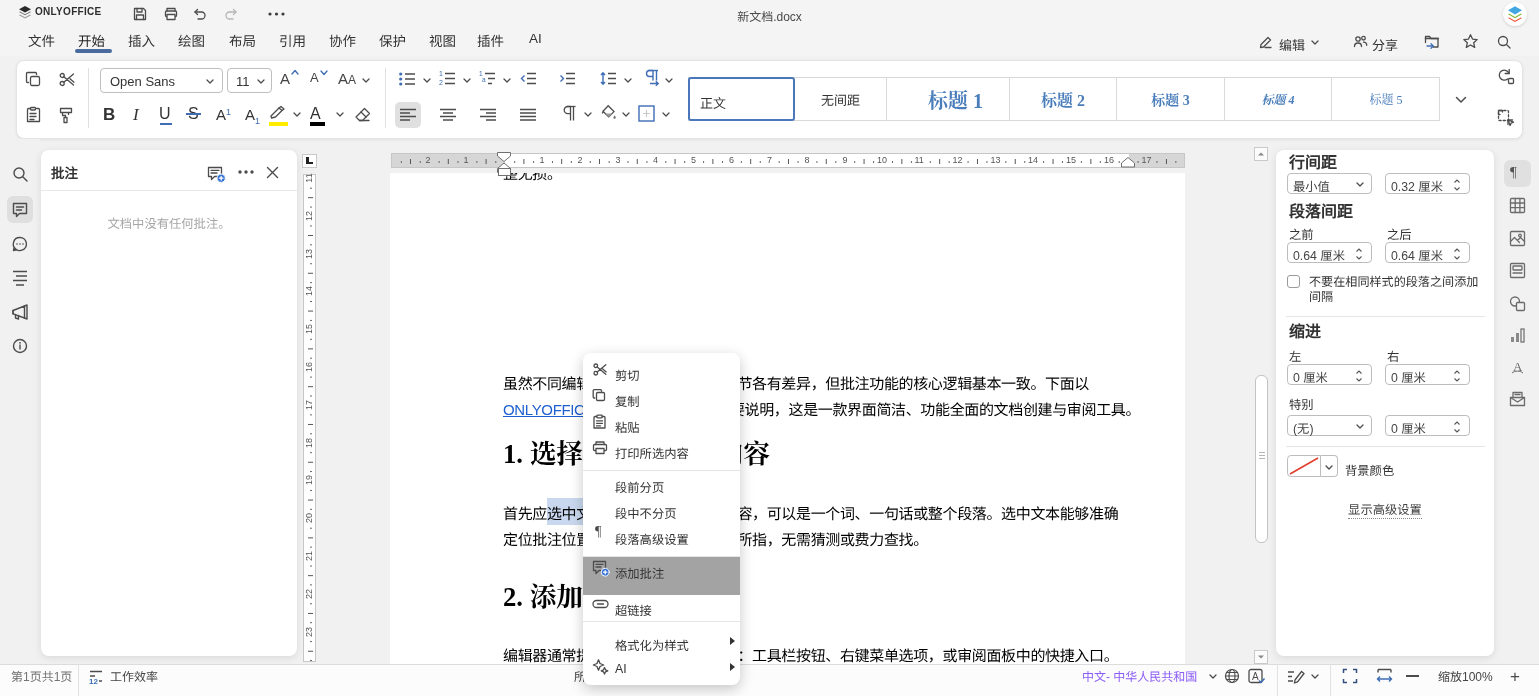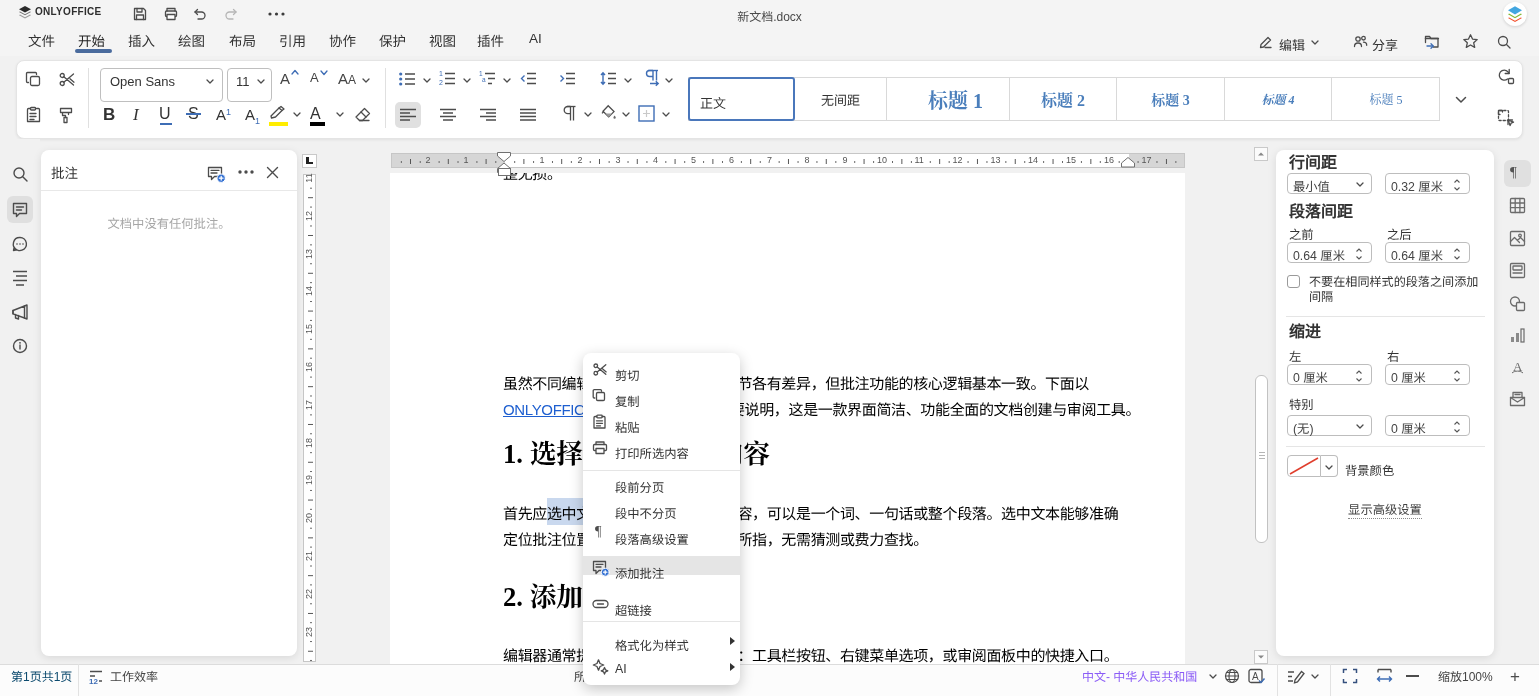--- a/index.html
+++ b/index.html
@@ -10,21 +10,21 @@
 .ic{stroke:#4c4c4c;fill:none;stroke-width:1.3;stroke-linecap:round;stroke-linejoin:round}
 .icb{stroke:#3e6db5;fill:none;stroke-width:1.3;stroke-linecap:round;stroke-linejoin:round}
 .chev{width:8px;height:5px}
 
 #topbar{position:absolute;left:0;top:0;width:1539px;height:56px;background:#f4f4f4}
 .tab{position:absolute;top:29.5px;font-size:13.5px;color:#333;white-space:nowrap}
 #tabline{position:absolute;left:75px;top:49px;width:37px;height:4px;border-radius:2px;background:#4a6b9d}
 
 #toolbar{position:absolute;left:16px;top:60px;width:1507px;height:79px;background:#fff;border:1px solid #e4e4e4;border-radius:8px;box-shadow:0 1px 3px rgba(0,0,0,.07)}
 .tsep{position:absolute;top:68px;width:1px;height:60px;background:#e0e0e0}
-.selbox{position:absolute;height:34px;border:1px solid #bfbfbf;border-radius:4px;background:#fff;font-size:13px;color:#333}
+.selbox{position:absolute;height:25px;border:1px solid #bfbfbf;border-radius:4px;background:#fff;font-size:13px;color:#333}
 .galbox{position:absolute;top:77px;height:44px;border-right:1px solid #d9d9d9;background:#fff;display:flex;align-items:center;justify-content:center;white-space:nowrap}
 
 #leftstrip{position:absolute;left:0;top:139px;width:40px;height:525px;background:#f1f1f1}
 #commpanel{position:absolute;left:41px;top:150px;width:256px;height:506px;background:#fff;border-radius:8px;box-shadow:0 2px 8px rgba(0,0,0,.1)}
 #rightpanel{position:absolute;left:1276px;top:150px;width:218px;height:506px;background:#fff;border-radius:8px;box-shadow:0 2px 8px rgba(0,0,0,.1);font-size:12.3px}
 .rp-label{position:absolute;font-weight:bold;color:#333;line-height:13px}
 .rp-box{position:absolute;height:21px;border:1px solid #bdbdbd;border-radius:4px;background:#fff;font-size:12.3px;color:#444}
 
 #page{position:absolute;left:390px;top:173px;width:795px;height:491px;background:#fff;overflow:hidden}
 .doct{position:absolute;left:113px;white-space:nowrap;font-size:15px;line-height:26.45px;color:#000;letter-spacing:-0.35px}
@@ -485,21 +485,21 @@
   </div>
 <div class="abs" style="left:11px;top:337px">
     <svg width="18" height="18" viewBox="0 0 18 18" class="ic" style="stroke-width:1.4">
       <circle cx="9" cy="9" r="6.5"></circle>
       <path d="M9 8v4"></path>
       <circle cx="9" cy="5.8" r=".9" fill="#4c4c4c" stroke="none"></circle>
     </svg>
   </div>
 
 <div id="commpanel"></div>
-<div class="abs" style="left:51px;top:162px;font-size:13.5px;font-weight:normal;color:#333">批注</div>
+<div class="abs" style="left:51px;top:162px;font-size:13.5px;font-weight:bold;color:#333">批注</div>
 <div class="abs" style="left:207px;top:166px">
     <svg width="19" height="17" viewBox="0 0 19 17" class="ic">
       <path d="M1.5 1.5h13v9h-7l-3 3v-3h-3z"></path>
       <path d="M4 4.3h8M4 7h6"></path>
       <circle cx="14.2" cy="12.2" r="4.2" fill="#3572d3" stroke="#fff" stroke-width="1"></circle>
       <path d="M14.2 10.4v3.6M12.4 12.2H16" stroke="#fff" stroke-width="1.3"></path>
     </svg>
   </div>
 <div class="abs" style="left:238px;top:170px">
     <svg width="16" height="4" viewBox="0 0 16 4">
@@ -714,21 +714,21 @@
   </div>
 <div class="abs" style="left:1255px;top:375px;width:13px;height:168px;background:#fff;border:1px solid #c2c2c2;border-radius:6px"></div>
 <div class="abs" style="left:1258.5px;top:452px;width:6px;height:1px;background:#b5b5b5;box-shadow:0 3px #b5b5b5,0 6px #b5b5b5"></div>
 <div class="abs" style="left:1254px;top:650px;width:14px;height:14px;background:#fbfbfb;border:1px solid #c9c9c9">
     <svg width="12" height="12" viewBox="0 0 12 12">
       <path d="M3 4.5h6L6 7.5z" fill="#888"></path>
     </svg>
   </div>
 
 <div id="statusbar"></div>
-<div class="abs" style="left:11px;top:666.5px;font-size:12px;color:#0c4a6e">第1页共1页</div>
+<div class="abs" style="left:11px;top:666.5px;font-size:12px;color:#737373">第1页共1页</div>
 <div class="abs" style="left:78px;top:664px;width:1px;height:32px;background:#e2e2e2"></div>
 <div class="abs" style="left:88px;top:668px">
     <svg width="17" height="17" viewBox="0 0 17 17">
       <path d="M2 3.5h12M2 8h5" stroke="#4c4c4c" stroke-width="1.5"></path>
       <text x="1" y="15.5" font-size="8" fill="#3e6db5" font-weight="bold" font-family="Liberation Sans">12</text>
       <path d="M11 13h3" stroke="#4c4c4c" stroke-width="1.5"></path>
     </svg>
   </div>
 <div class="abs" style="left:110px;top:666.5px;font-size:12px;color:#444">工作效率</div>
 <div class="abs" style="left:574px;top:666.5px;font-size:12px;color:#444">所有更改已保存</div>
@@ -829,21 +829,21 @@
       <span class="txt">段前分页</span>
     </div>
   <div class="mi" style="top:144px">
       <span class="txt">段中不分页</span>
     </div>
   <div class="mi" style="top:170px">
       <span class="mic" style="font-size:14px;color:#4c4c4c;font-family:'Liberation Serif',serif;top:1px;left:12px">¶</span>
       <span class="txt">段落高级设置</span>
     </div>
   <div class="msep" style="top:202.5px"></div>
-  <div class="mi" style="top:204px;height:18px;background:#e5e5e5">
+  <div class="mi" style="top:204px;height:38px;background:#a3a3a3">
       <span class="mic">
         <svg width="18" height="17" viewBox="0 0 18 17" class="ic">
           <path d="M1.5 1.5h12v9H7l-3 3v-3H1.5z"></path>
           <path d="M4 4.3h7M4 7h5"></path>
           <circle cx="13.2" cy="12.2" r="4" fill="#3572d3" stroke="#fff" stroke-width="1"></circle>
           <path d="M13.2 10.5v3.4M11.5 12.2h3.4" stroke="#fff" stroke-width="1.2"></path>
         </svg>
       </span>
       <span class="txt">添加批注</span>
     </div>

